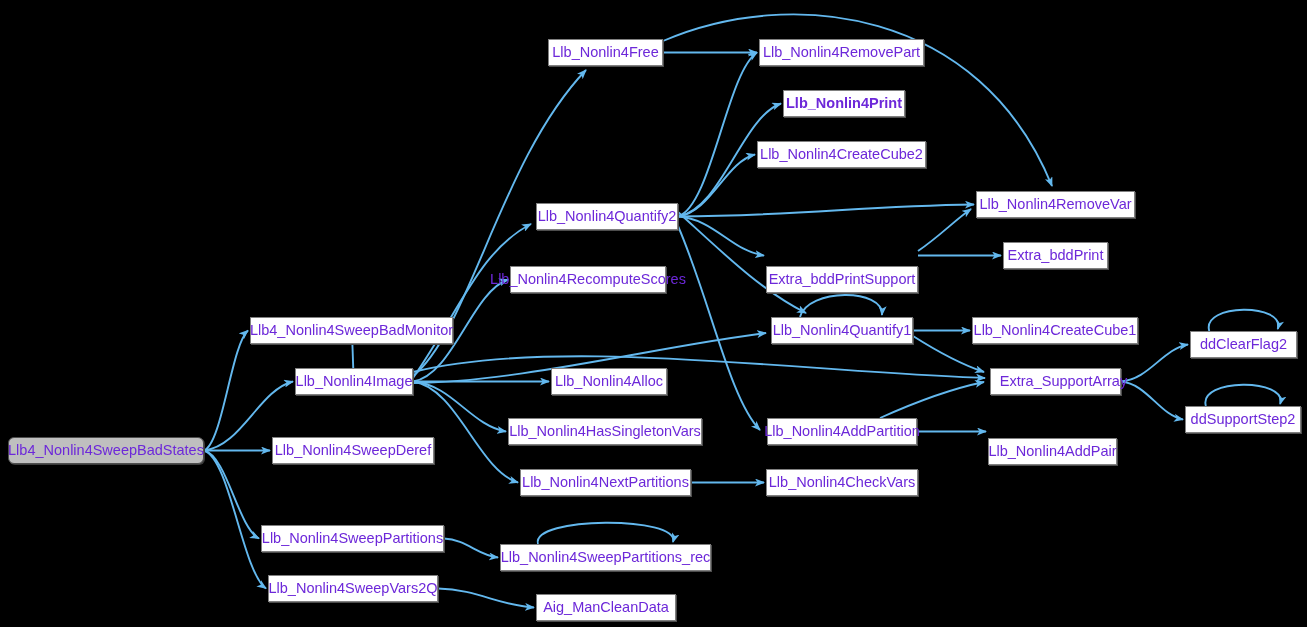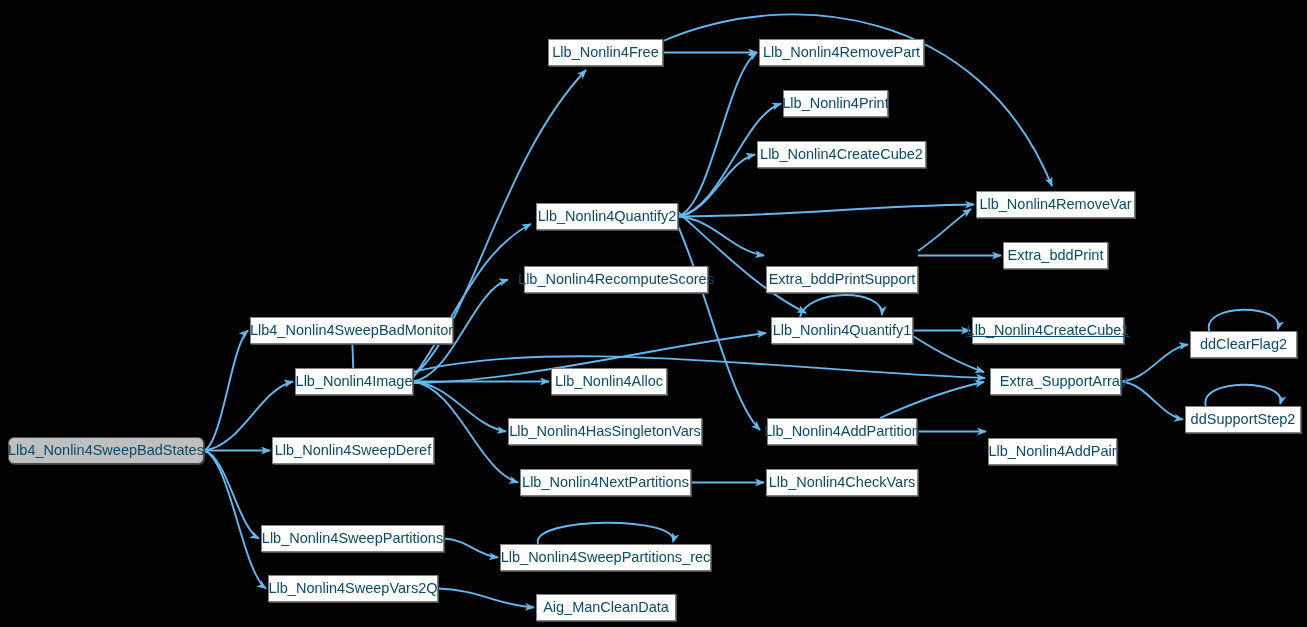--- a/index.html
+++ b/index.html
@@ -1,21 +1,21 @@
 <!DOCTYPE html>
 <html><head>
 <meta charset="utf-8">
 <style>
   html,body{margin:0;padding:0;background:#000;}
   #stage{position:relative;width:1307px;height:627px;background:#000;overflow:hidden;
          font-family:"Liberation Sans", sans-serif;}
   svg#edges{position:absolute;left:0;top:0;width:1307px;height:627px;}
   .node{position:absolute;box-sizing:border-box;background:#ffffff;border:1px solid #808080;
         box-shadow:1px 1px 0 0 #4d4d4d;display:flex;align-items:center;justify-content:center;
-        color:#0c4a6e;font-size:14.5px;line-height:1;white-space:nowrap;height:27px;}
+        color:#6d28d9;font-size:14.5px;line-height:1;white-space:nowrap;height:27px;}
   .node.root{background:#bfbfbf;border:1px solid #4d4d4d;box-shadow:1px 1px 0 0 #3a3a3a;}
   .node span{pointer-events:none;}
 </style>
 </head>
 <body>
 
 <div id="stage">
   <svg id="edges" viewBox="0 0 1307 627">
     <defs>
       <marker id="ah" markerWidth="10" markerHeight="8" refX="9" refY="4" orient="auto" markerUnits="userSpaceOnUse">
@@ -81,42 +81,42 @@
       </div>
       <div class="node" style="left: 268px; top: 575px; width: 170px;">
         <span>Llb_Nonlin4SweepVars2Q</span>
       </div>
       <div class="node" style="left: 548px; top: 39px; width: 115px;">
         <span>Llb_Nonlin4Free</span>
       </div>
       <div class="node" style="left: 536px; top: 203px; width: 142px;">
         <span>Llb_Nonlin4Quantify2</span>
       </div>
-      <div class="node" style="left: 524px; top: 266px; width: 184px;">
+      <div class="node" style="left: 510px; top: 266px; width: 156px;">
         <span>Llb_Nonlin4RecomputeScores</span>
       </div>
       <div class="node" style="left: 551px; top: 368px; width: 116px;">
         <span>Llb_Nonlin4Alloc</span>
       </div>
       <div class="node" style="left: 508px; top: 418px; width: 194px;">
         <span>Llb_Nonlin4HasSingletonVars</span>
       </div>
       <div class="node" style="left: 520px; top: 469px; width: 171px;">
         <span>Llb_Nonlin4NextPartitions</span>
       </div>
       <div class="node" style="left: 500px; top: 544px; width: 211px;">
         <span>Llb_Nonlin4SweepPartitions_rec</span>
       </div>
       <div class="node" style="left: 536px; top: 594px; width: 140px;">
         <span>Aig_ManCleanData</span>
       </div>
       <div class="node" style="left: 759px; top: 39px; width: 165px;">
         <span>Llb_Nonlin4RemovePart</span>
       </div>
-      <div class="node" style="left: 783px; top: 90px; width: 105px;">
+      <div class="node" style="left: 783px; top: 90px; width: 122px; font-weight: bold;">
         <span>Llb_Nonlin4Print</span>
       </div>
       <div class="node" style="left: 757px; top: 141px; width: 169px;">
         <span>Llb_Nonlin4CreateCube2</span>
       </div>
       <div class="node" style="left: 766px; top: 242px; width: 152px; margin-top: 24px;">
         <span>Extra_bddPrintSupport</span>
       </div>
       <div class="node" style="left: 771px; top: 317px; width: 142px;">
         <span>Llb_Nonlin4Quantify1</span>
@@ -126,21 +126,21 @@
       </div>
       <div class="node" style="left: 766px; top: 469px; width: 152px;">
         <span>Llb_Nonlin4CheckVars</span>
       </div>
       <div class="node" style="left: 976px; top: 191px; width: 159px;">
         <span>Llb_Nonlin4RemoveVar</span>
       </div>
       <div class="node" style="left: 1003px; top: 242px; width: 105px;">
         <span>Extra_bddPrint</span>
       </div>
-      <div class="node" style="left: 972px; top: 317px; width: 152px; text-decoration: underline;">
+      <div class="node" style="left: 972px; top: 317px; width: 166px;">
         <span>Llb_Nonlin4CreateCube1</span>
       </div>
       <div class="node" style="left: 990px; top: 368px; width: 131px; padding-left: 16px;">
         <span>Extra_SupportArray</span>
       </div>
       <div class="node" style="left: 988px; top: 438px; width: 129px;">
         <span>Llb_Nonlin4AddPair</span>
       </div>
       <div class="node" style="left: 1190px; top: 331px; width: 107px;">
         <span>ddClearFlag2</span>

